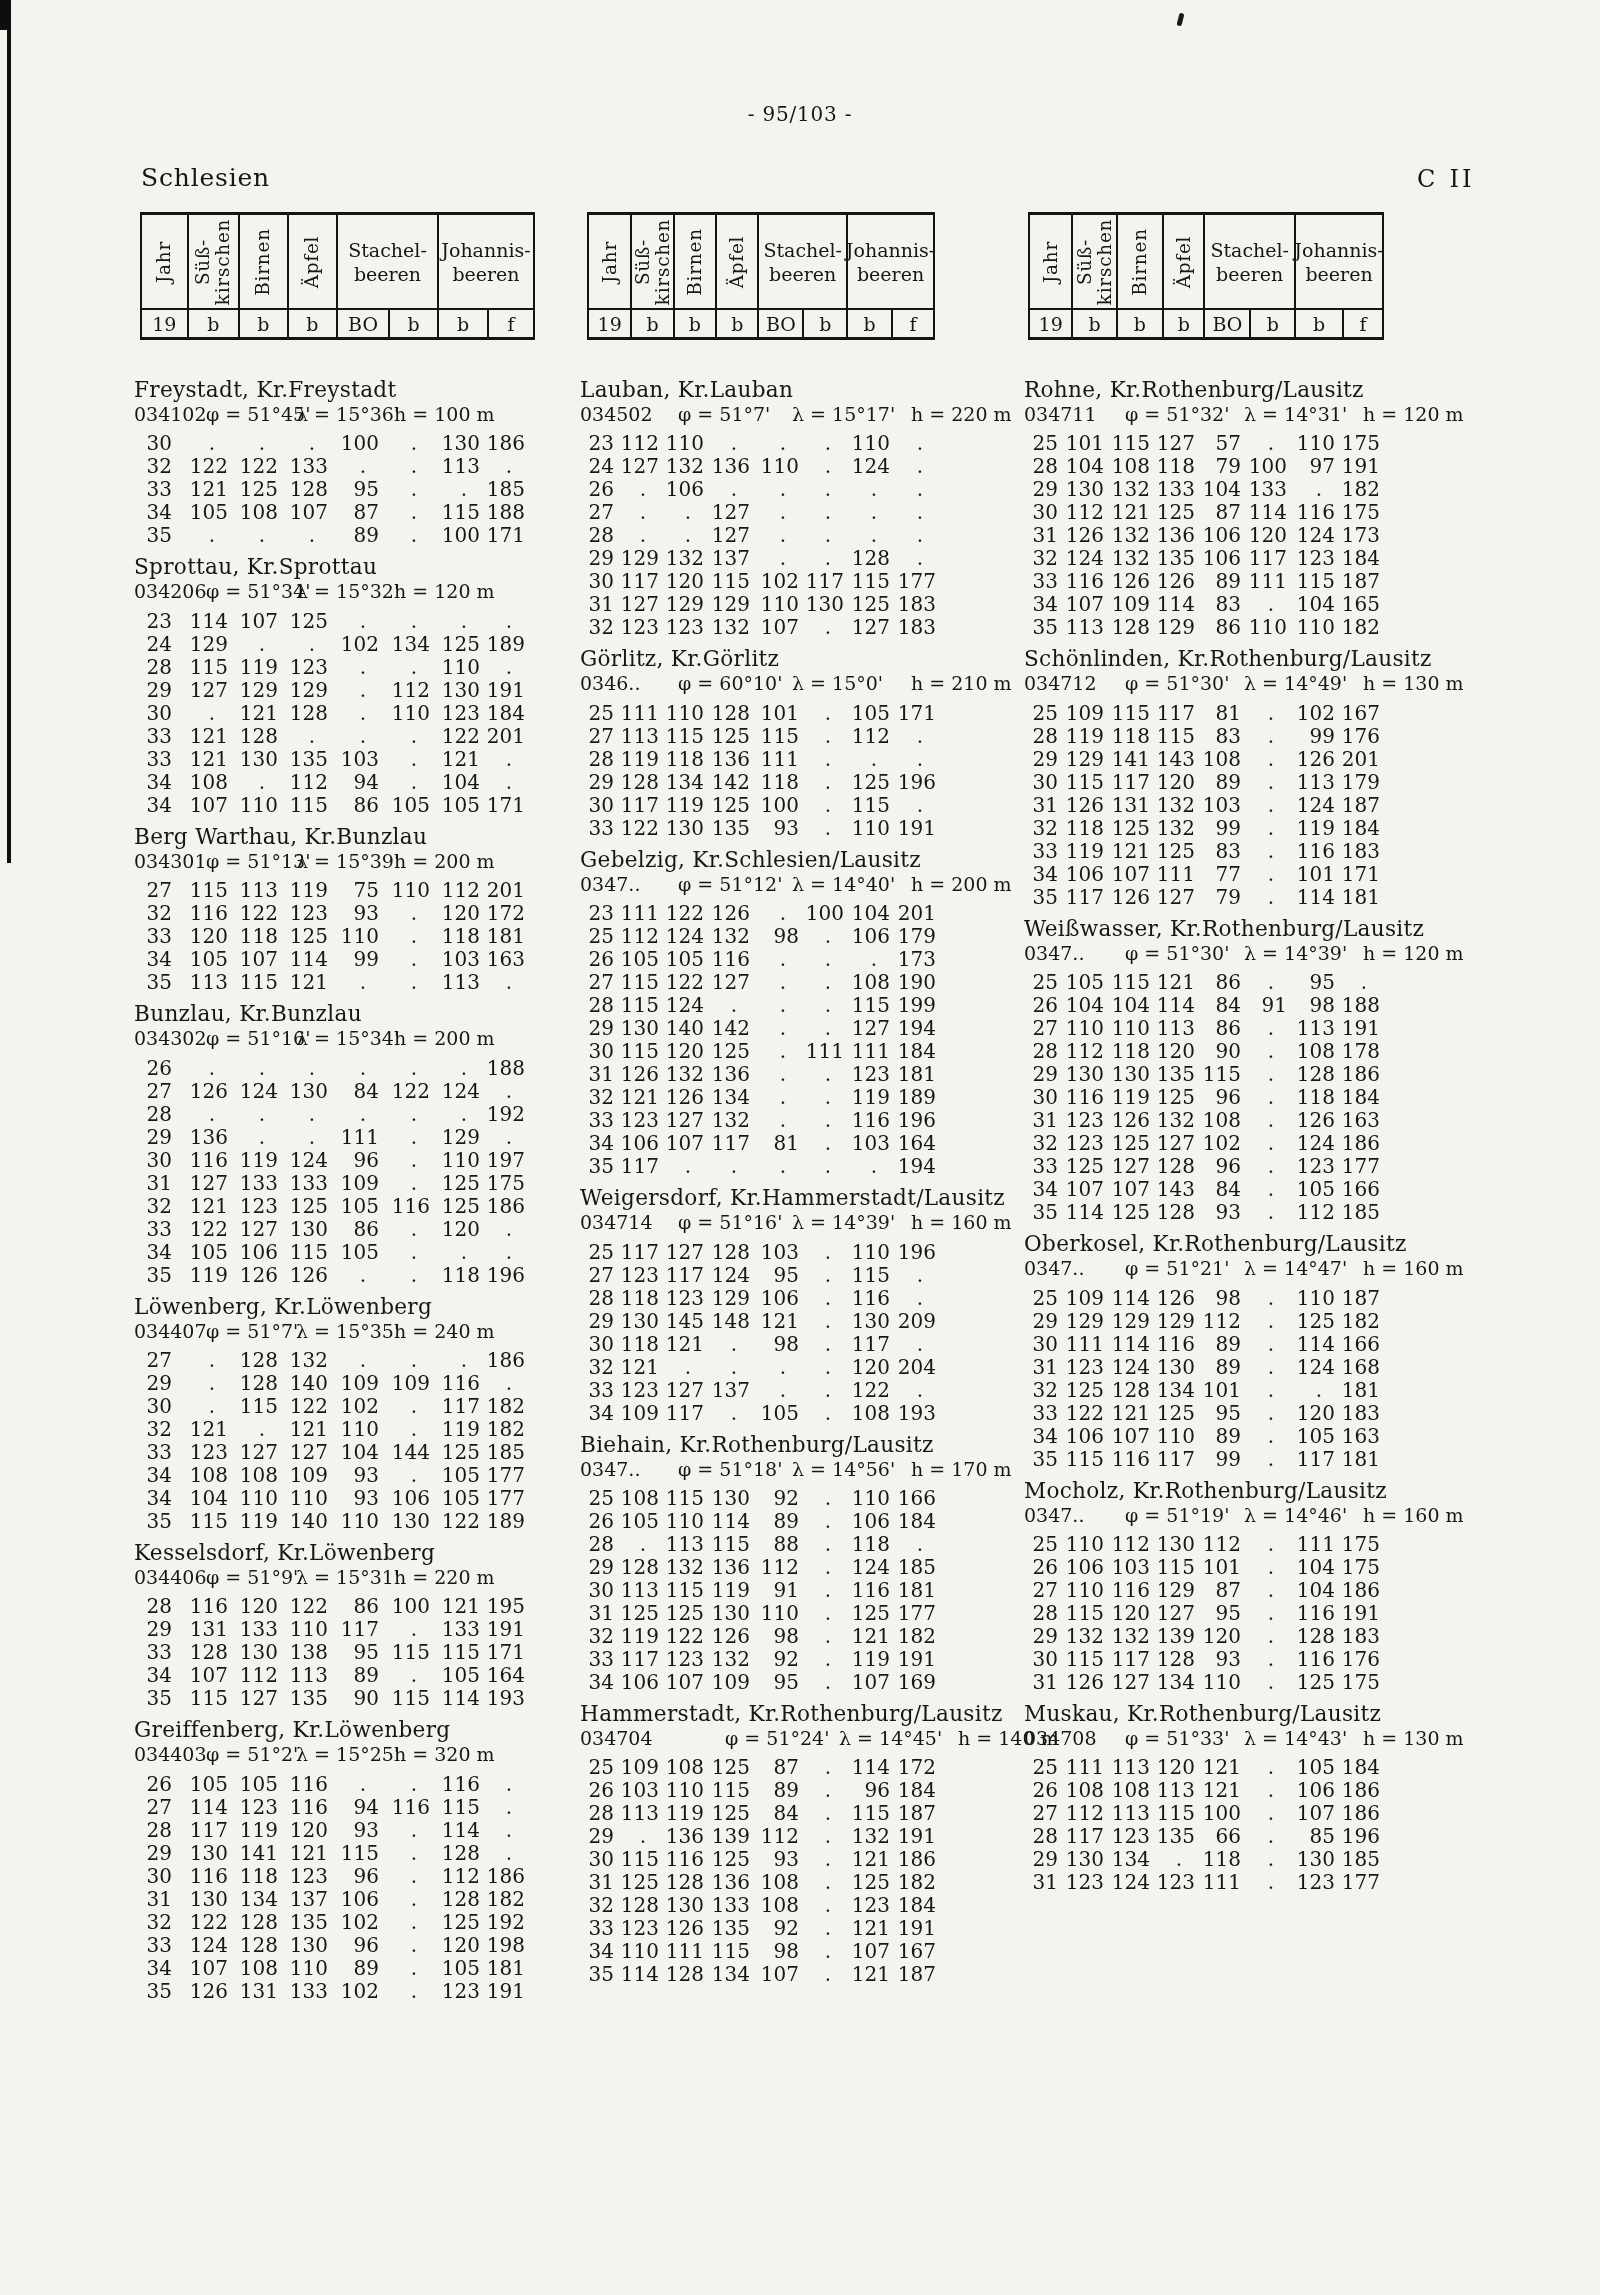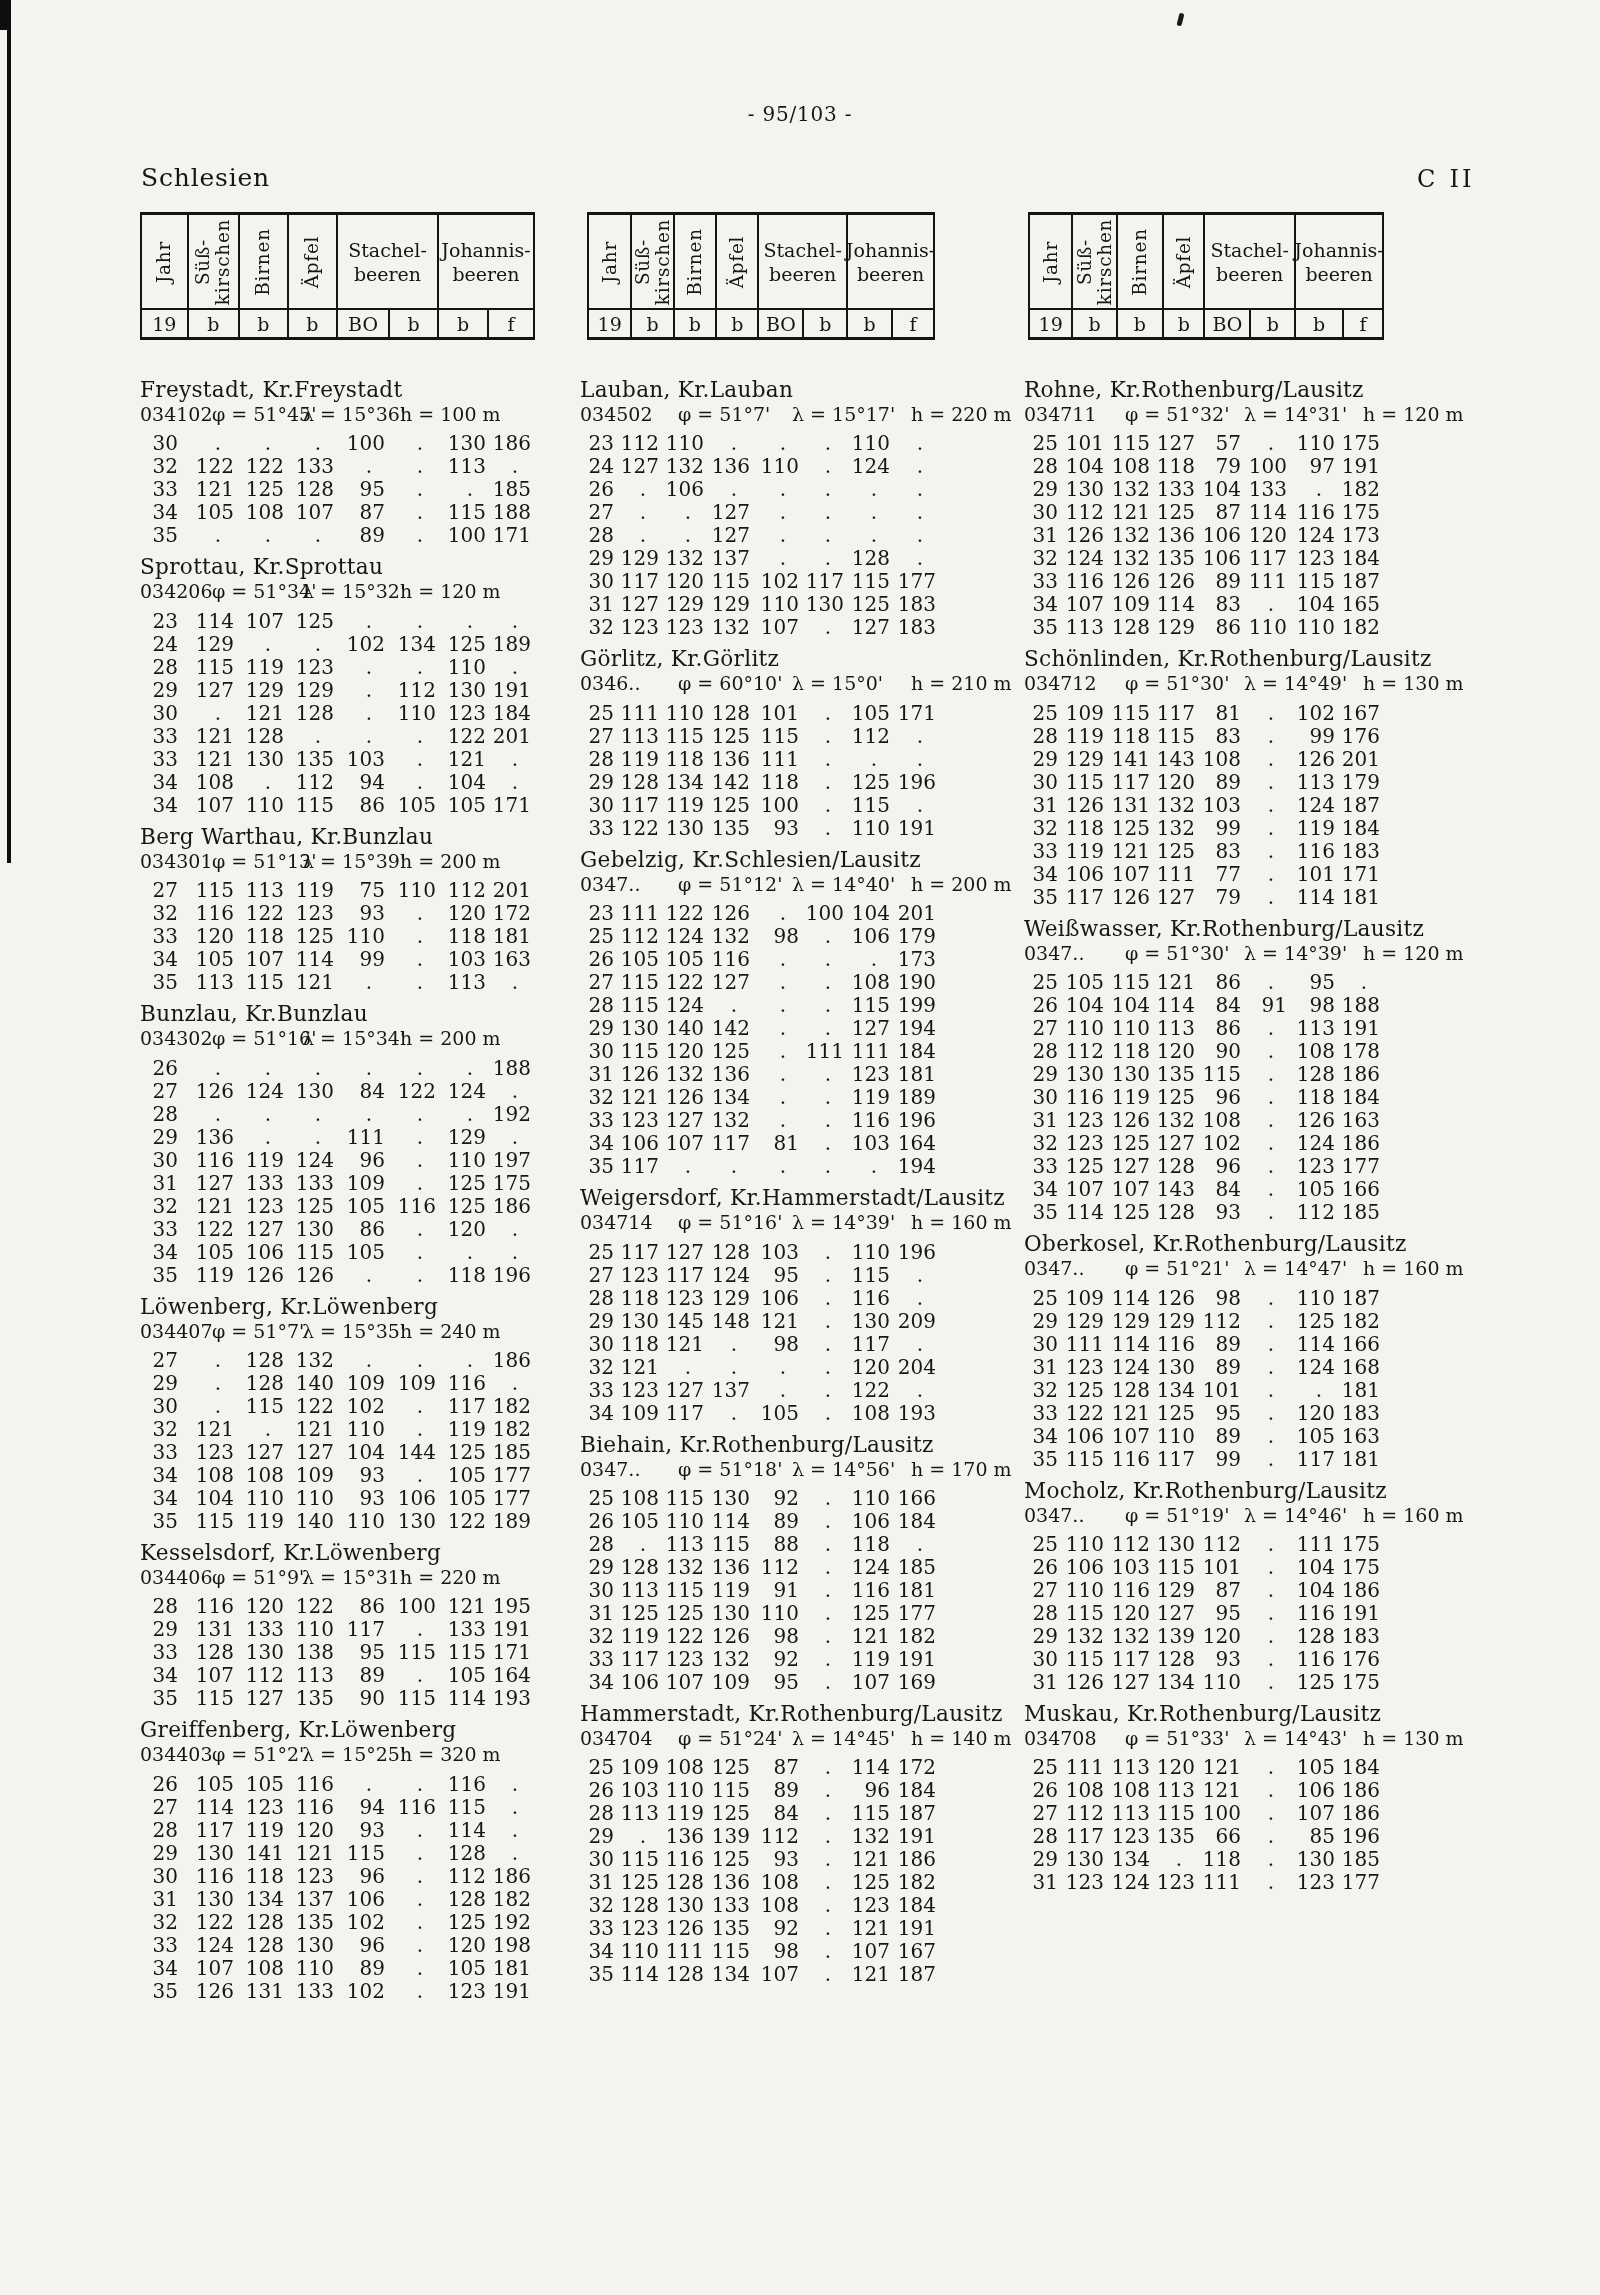--- a/index.html
+++ b/index.html
@@ -209,21 +209,21 @@
 beeren</div>
           </div>
           <div class="code split">
             <span class="first" style="width: 48px;">b</span>
             <span class="rest">f</span>
           </div>
         </div>
       </div>
     </div>
 
-  <div class="col" id="col0" style="left:140px;">
+  <div class="col" id="col0" style="left:134px;">
       <div class="block">
         <div class="sname">Freystadt, Kr.Freystadt</div>
         <div class="sid">
           <span class="sid-code" style="width: 72px;">034102</span>
           <span class="sid-phi" style="width: 90px;">φ = 51°45'</span>
           <span class="sid-lambda" style="width: 98px;">λ = 15°36'</span>
           <span class="sid-h">h = 100 m</span>
         </div>
         <div class="rows">
           <div class="drow">
@@ -1308,21 +1308,21 @@
             <span class="dot" style="width: 45px;">.</span>
             <span class="num" style="width: 46px;">107</span>
             <span class="num" style="width: 46px;">169</span>
           </div>
         </div>
       </div>
       <div class="block">
         <div class="sname">Hammerstadt, Kr.Rothenburg/Lausitz</div>
         <div class="sid">
           <span class="sid-code" style="width: 98px;">034704</span>
-          <span class="sid-phi" style="width: 114px;">φ = 51°24'</span>
+          <span class="sid-phi" style="width: 114px; margin-left: 47px;">φ = 51°24'</span>
           <span class="sid-lambda" style="width: 119px;">λ = 14°45'</span>
           <span class="sid-h">h = 140 m</span>
         </div>
         <div class="rows">
           <div class="drow">
             <span class="num" style="width: 34px;">25</span>
             <span class="num" style="width: 45px;">109</span>
             <span class="num" style="width: 45px;">108</span>
             <span class="num" style="width: 46px;">125</span>
             <span class="num" style="width: 49px;">87</span>

